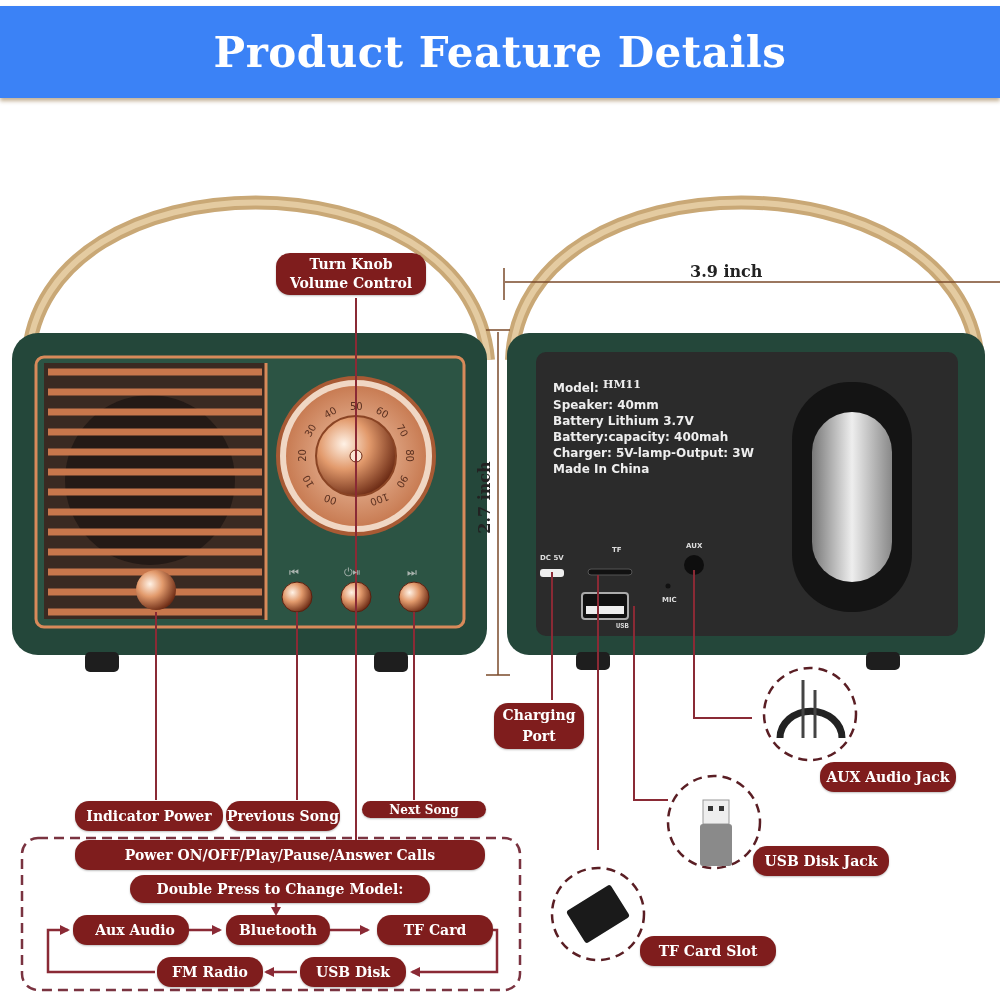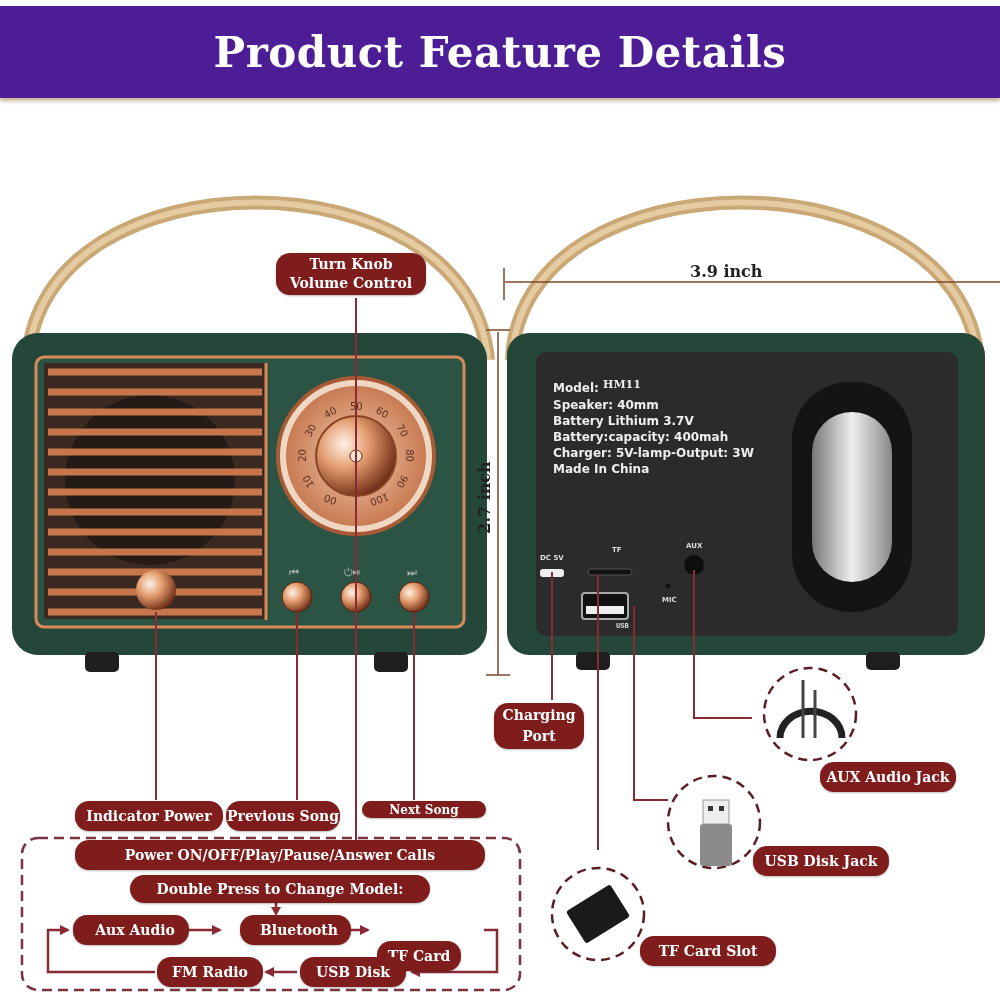--- a/index.html
+++ b/index.html
@@ -1,17 +1,17 @@
 <!DOCTYPE html>
 <html><head>
 <meta charset="utf-8">
 <style>
   html,body{margin:0;padding:0;background:#fff;}
   body{width:1000px;height:1000px;position:relative;overflow:hidden;font-family:"DejaVu Serif","Liberation Serif",serif;}
-  .banner{position:absolute;left:0;top:6px;width:1000px;height:92px;background:#4c1d95;box-shadow:0 3px 4px rgba(120,80,20,.45);display:flex;align-items:center;justify-content:center;}
+  .banner{position:absolute;left:0;top:6px;width:1000px;height:92px;background:#3b82f6;box-shadow:0 3px 4px rgba(120,80,20,.45);display:flex;align-items:center;justify-content:center;}
   .banner h1{margin:0;color:#fff;font-family:"DejaVu Serif",serif;font-weight:bold;font-size:42px;letter-spacing:.5px;}
   .pill{position:absolute;background:#7f1d1d;color:#fff;font-weight:bold;font-family:"DejaVu Serif",serif;border-radius:14px;display:flex;align-items:center;justify-content:center;text-align:center;box-shadow:0 1px 2px rgba(0,0,0,.25);white-space:nowrap;}
   svg{position:absolute;left:0;top:0;}
   .spec{position:absolute;color:#eee;font-family:"DejaVu Sans",sans-serif;font-size:12px;font-weight:bold;line-height:16px;}
   .dim{position:absolute;color:#222;font-weight:bold;font-family:"DejaVu Serif",serif;font-size:16px;}
 </style>
 </head>
 <body>
 
 <div class="banner">
@@ -168,22 +168,22 @@
   <span>Turn Knob</span>
   <span>Volume Control</span>
 </div>
 <div class="pill" style="left:75px;top:801px;width:148px;height:30px;font-size:14px;">Indicator Power</div>
 <div class="pill" style="left:226px;top:801px;width:114px;height:30px;font-size:14px;">Previous Song</div>
 <div class="pill" style="left:362px;top:801px;width:124px;height:17px;font-size:12px;">Next Song</div>
 
 <div class="pill" style="left:75px;top:840px;width:410px;height:30px;font-size:14px;">Power ON/OFF/Play/Pause/Answer Calls</div>
 <div class="pill" style="left:130px;top:875px;width:300px;height:28px;font-size:14px;">Double Press to Change Model:</div>
 <div class="pill" style="left:73px;top:915px;width:108px;height:30px;font-size:14px;padding-left:8px;">Aux Audio</div>
-<div class="pill" style="left:240px;top:915px;width:104px;height:30px;font-size:14px;padding-left:7px;">Bluetooth</div>
-<div class="pill" style="left:377px;top:941px;width:84px;height:30px;font-size:14px;">TF Card</div>
+<div class="pill" style="left:226px;top:915px;width:104px;height:30px;font-size:14px;">Bluetooth</div>
+<div class="pill" style="left:377px;top:915px;width:116px;height:30px;font-size:14px;">TF Card</div>
 <div class="pill" style="left:300px;top:957px;width:106px;height:30px;font-size:14px;">USB Disk</div>
 <div class="pill" style="left:157px;top:957px;width:106px;height:30px;font-size:14px;">FM Radio</div>
 
 <div class="dim" style="left:690px;top:262px;">3.9 inch</div>
 <div class="dim" style="left:448px;top:488px;transform:rotate(-90deg);">2.7 inch</div>
 
 <div class="spec" style="left:553px;top:380px;">
   <div><span>Model:</span> <span style="font-family:'DejaVu Serif',serif;font-size:11px;position:relative;top:-4px;">HM11</span></div>
   <div>Speaker: 40mm</div>
   <div>Battery Lithium 3.7V</div>

